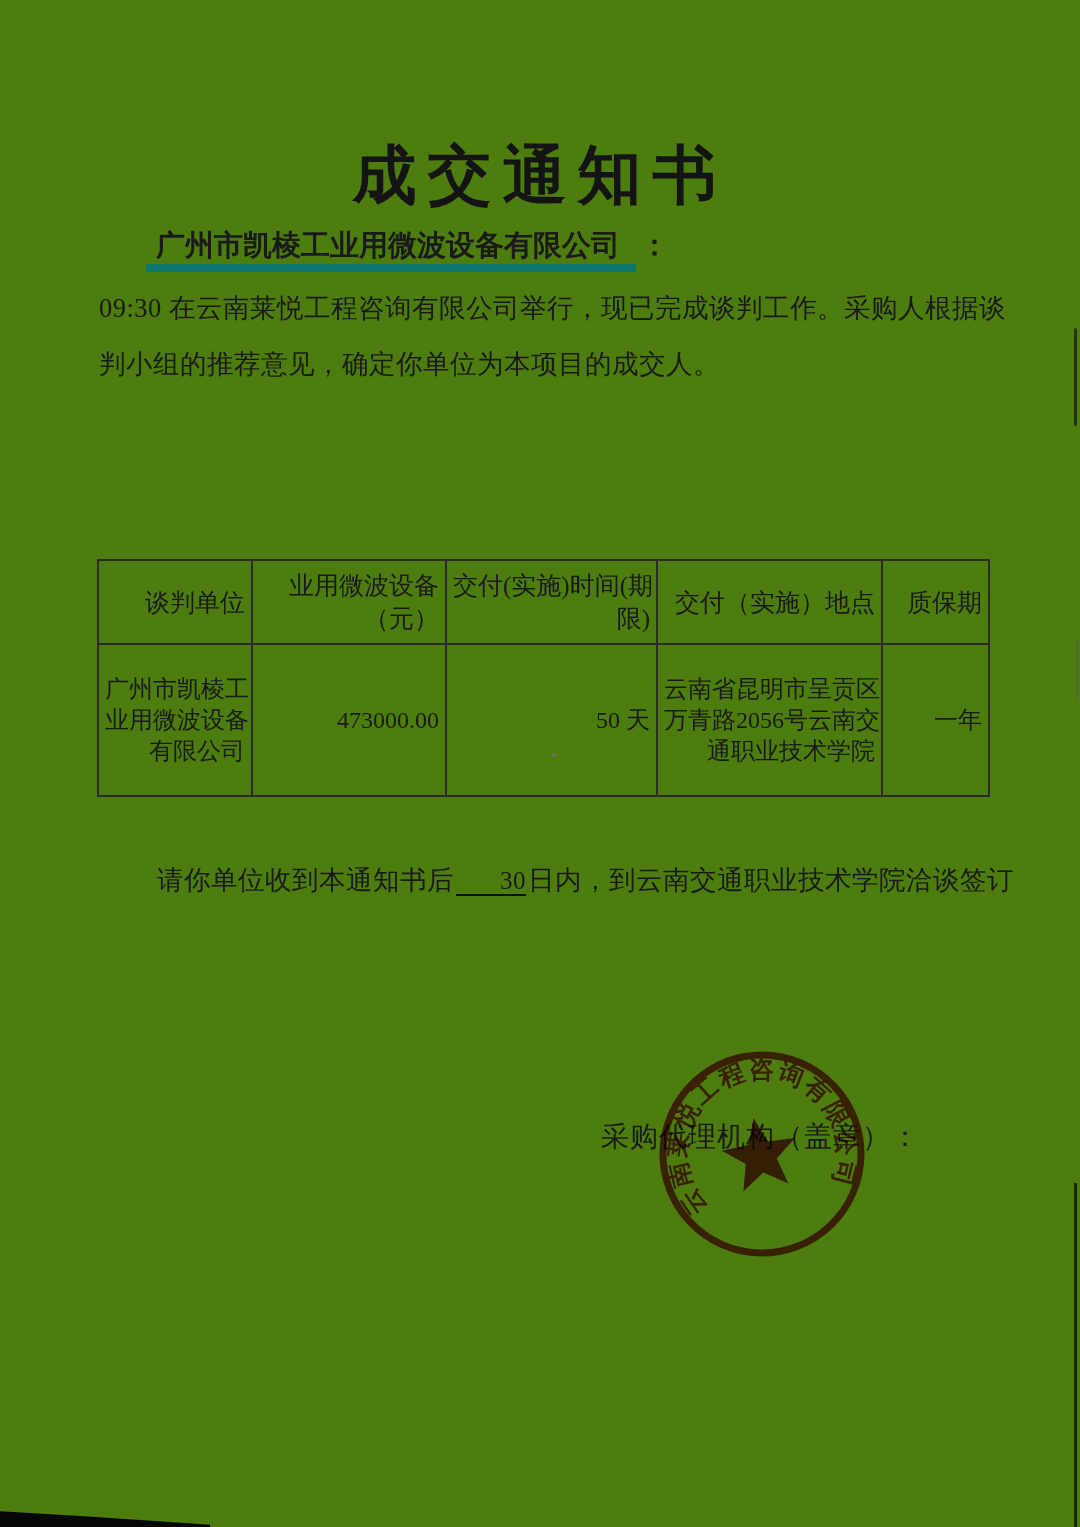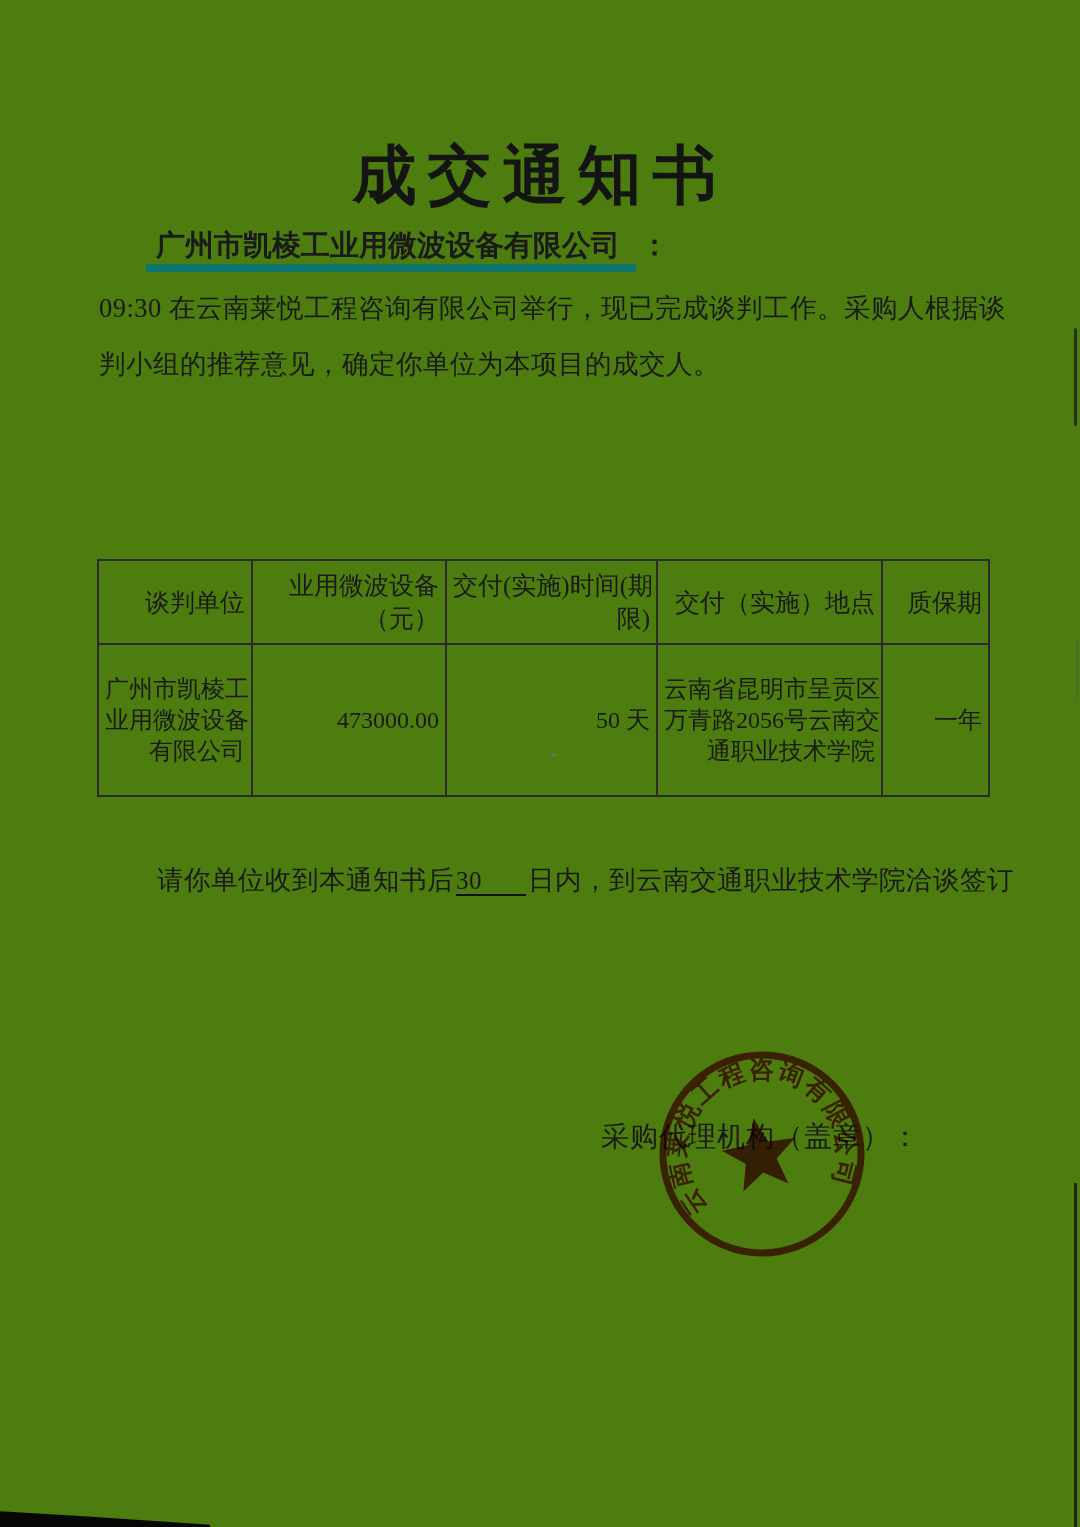--- a/index.html
+++ b/index.html
@@ -33,21 +33,21 @@
     overflow:hidden;
   }
   .award-table thead tr { height:84px; }
   .award-table tbody tr { height:152px;border-radius:8px; }
   .hl { display:block; line-height:33px; font-size:25px; white-space:nowrap; }
   .cl { display:block; line-height:31px; font-size:24px; white-space:nowrap; }
   
   .p2 { position:absolute; top:851px; left:99px; width:892px; }
   .cline { height:59px; line-height:59px; white-space:nowrap; font-size:26.5px; letter-spacing:0.5px; }
   .blank {
-    display:inline-block; width:70px; text-align:left;
+    display:inline-block; width:70px; text-align:right;
     border-bottom:2.5px solid #111; line-height:1.05; font-size:25px;
     vertical-align:baseline; margin:0 2px;
   }
   
   .sig { position:absolute; top:1112px; left:601px; font-size:28px; letter-spacing:1px; }
   .sig-line { height:50px; line-height:50px; white-space:nowrap; }
   
   .seal {
     position:absolute; left:652px; top:1044px; width:220px; height:220px;
     transform:rotate(-10deg); opacity:0.9; mix-blend-mode:multiply;

